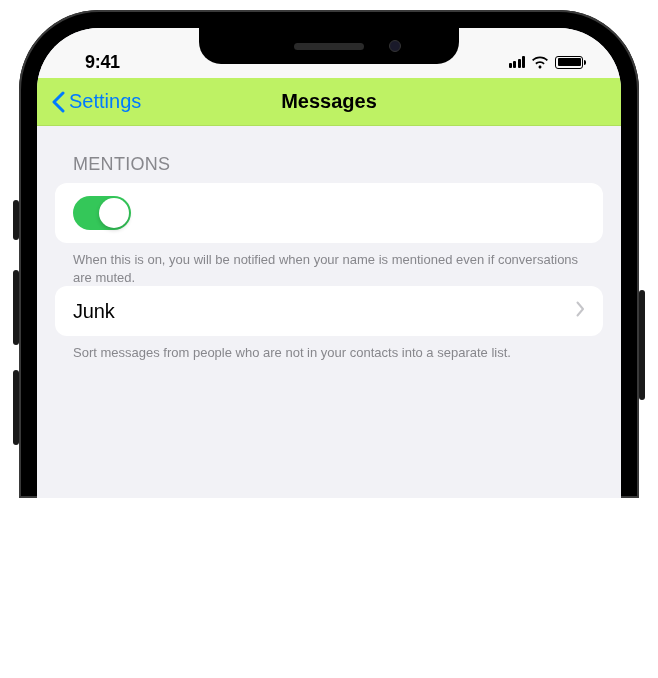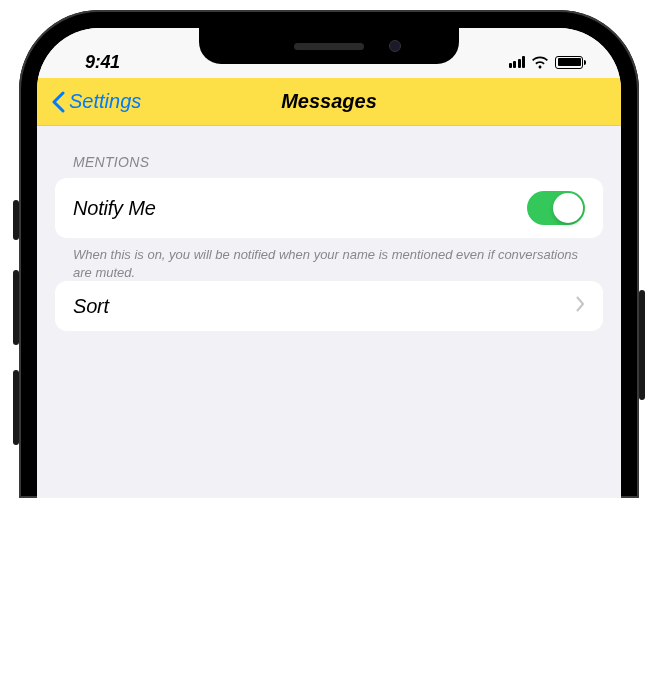--- a/index.html
+++ b/index.html
@@ -16,21 +16,20 @@
       padding-top: 10px;
     }
     .phone-frame {
       width: 620px;
       height: 488px;
       background: #000;
       border-radius: 80px 80px 0 0;
       padding: 18px 18px 0 18px;
       position: relative;
       box-shadow: inset 0 0 0 2px #3a3a3a;
-      font-style: italic;
     }
     .phone-side-btn {
       position: absolute;
       background: #1a1a1a;
       border-radius: 3px;
       width: 6px;
     }
     .side-btn-left-1 { left: -6px; top: 190px; height: 40px; }
     .side-btn-left-2 { left: -6px; top: 260px; height: 75px; }
     .side-btn-left-3 { left: -6px; top: 360px; height: 75px; }
@@ -127,21 +126,21 @@
       border-radius: 0 2px 2px 0;
     }
     .battery-fill {
       width: 100%;
       height: 100%;
       background: #000;
       border-radius: 1px;
     }
     .nav-bar {
       height: 48px;
-      background: #fde047;
+      background: #bef264;
       position: relative;
       display: flex;
       align-items: center;
       border-bottom: 0.5px solid rgba(0,0,0,0.08);
     }
     .back-btn {
       position: absolute;
       left: 14px;
       display: flex;
       align-items: center;
@@ -155,21 +154,21 @@
       font-size: 20px;
       font-weight: 600;
       color: #000;
     }
     .content {
       padding: 0 18px;
     }
     .section-header {
       text-transform: uppercase;
       color: #87878c;
-      font-size: 14px;
+      font-size: 18px;
       letter-spacing: 0.3px;
       padding: 30px 18px 8px 18px;
     }
     .section-header.first {
       padding-top: 28px;
     }
     .group {
       background: #fff;
       border-radius: 12px;
       overflow: hidden;
@@ -267,36 +266,36 @@
         <span>Settings</span>
       </div>
       <div class="nav-title">Messages</div>
     </div>
 
     <div class="content">
 
       <div class="section-header first">Mentions</div>
       <div class="group">
         <div class="row">
-          <span class="row-label">Notify Me</span>
           <div class="toggle">
             <div class="toggle-knob"></div>
           </div>
         </div>
       </div>
       <div class="footer-text">When this is on, you will be notified when your name is mentioned even if conversations are muted.</div>
 
       <div class="group">
         <div class="row">
           <div class="row-inner">
-            <span class="row-label">Sort</span>
+            <span class="row-label">Junk</span>
             <span class="chevron-right">
               <svg width="9" height="16" viewBox="0 0 9 16">
                   <path d="M1.5 1.5 L7 8 L1.5 14.5" stroke="#c5c5c9" stroke-width="2" fill="none" stroke-linecap="round" stroke-linejoin="round"></path>
                 </svg>
             </span>
           </div>
         </div>
       </div>
+      <div class="footer-text">Sort messages from people who are not in your contacts into a separate list.</div>
 
     </div>
   </div>
 </div>
 
 </body></html>

